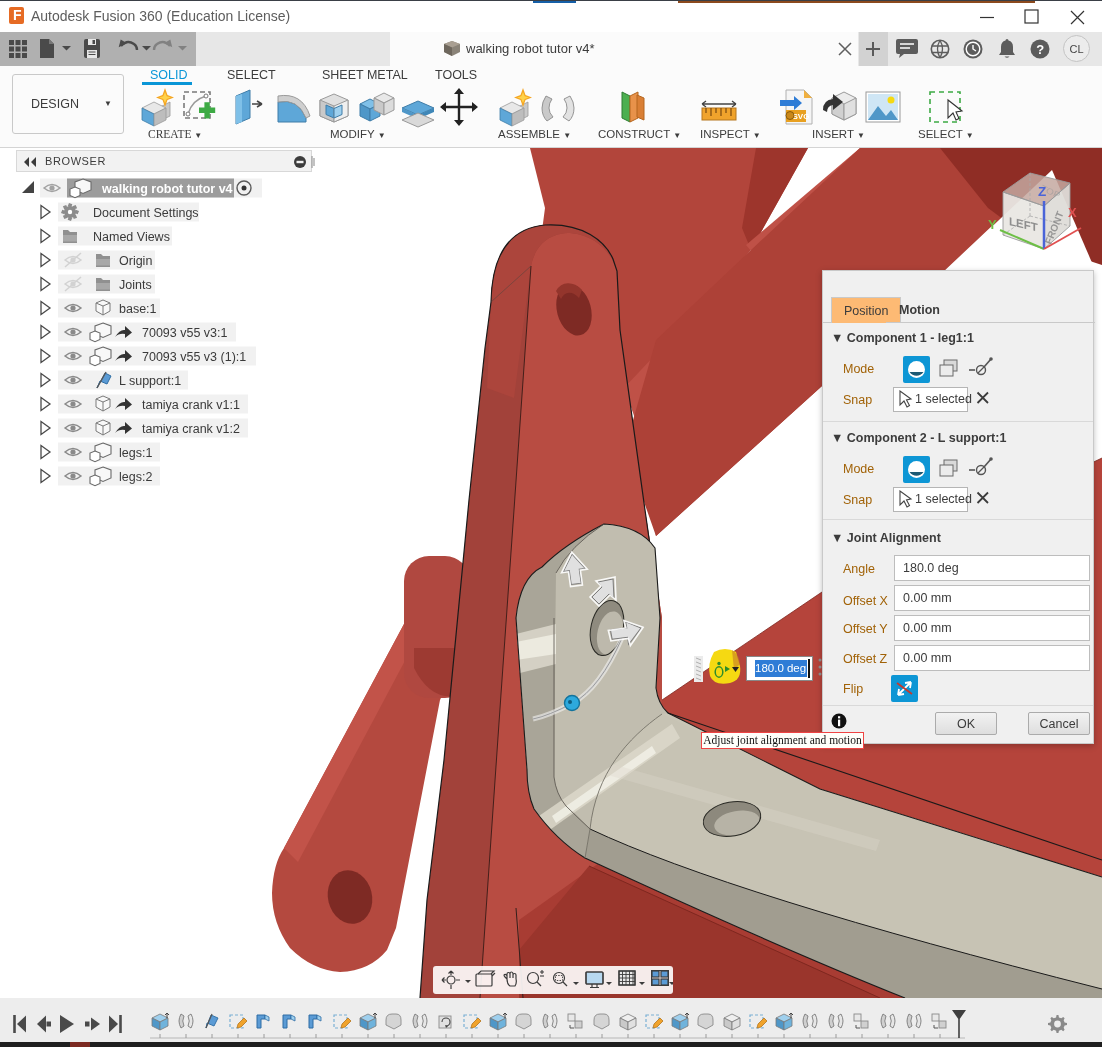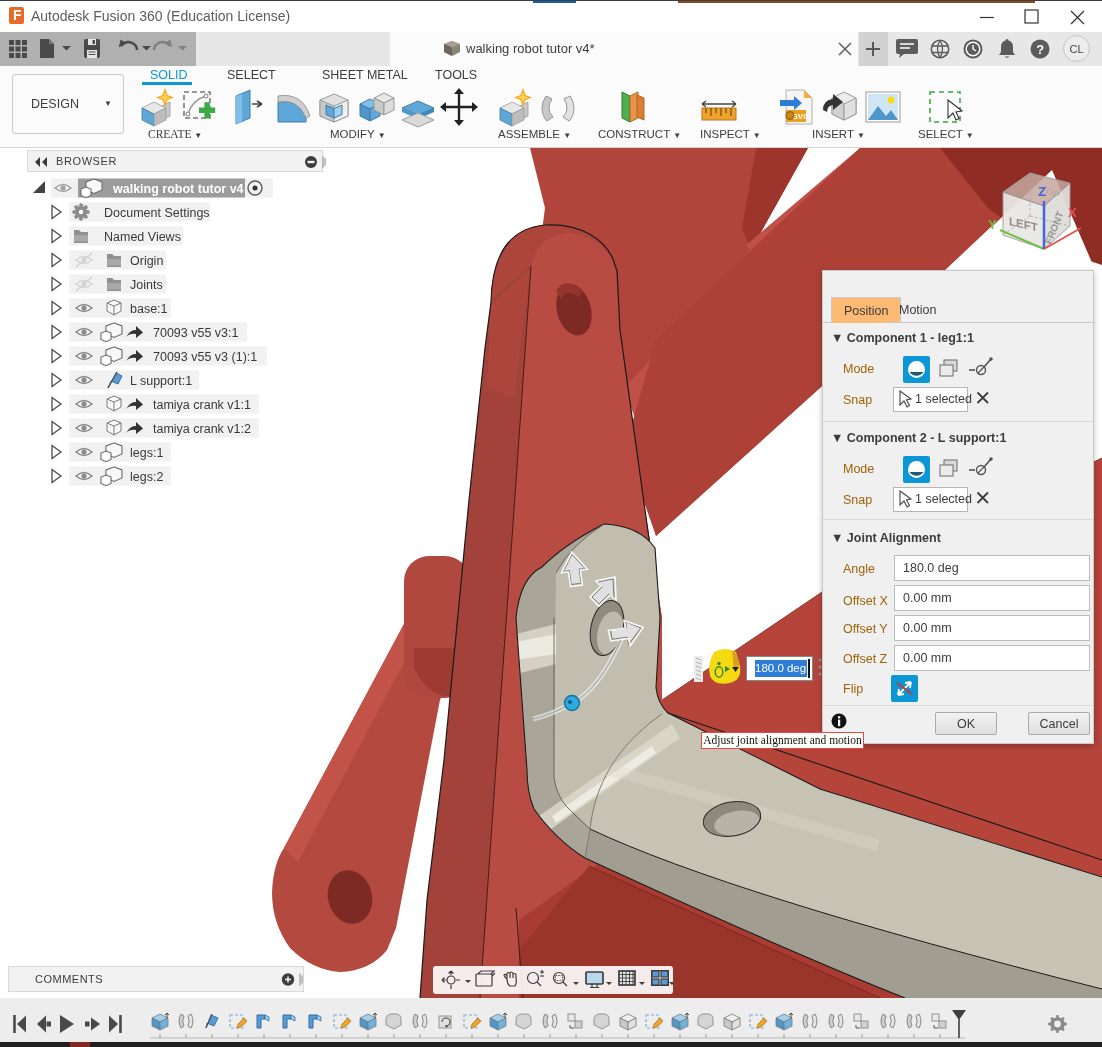--- a/index.html
+++ b/index.html
@@ -28,21 +28,21 @@
 #ribbon{position:absolute;left:0;top:66px;width:1102px;height:82px;background:#fbfbfb;border-bottom:1px solid #d4d4d4;}
 .rtab{position:absolute;top:2px;font-size:12.5px;color:#3c3c3c;}
 .rtab.active{color:#0a96d7;}
 #solidline{position:absolute;left:142px;top:16px;width:50px;height:3px;background:#0a96d7;}
 #designbtn{position:absolute;left:12px;top:8px;width:112px;height:60px;border:1px solid #c9c9c9;border-radius:3px;background:#fbfbfb;}
 #designbtn span{position:absolute;left:18px;top:22px;font-size:12.5px;color:#3c3c3c;font-weight:400;}
 .glabel{position:absolute;top:62px;font-size:11.5px;color:#3c3c3c;}
 
 #scene{position:absolute;left:0;top:148px;width:1102px;height:850px;}
 
-#browser{position:absolute;left:19px;top:150px;width:298px;padding-left:8px;}
+#browser{position:absolute;left:8px;top:150px;width:298px;padding-left:8px;}
 #bheader{position:relative;width:296px;height:22px;background:#f2f2f2;border:1px solid #d8d8d8;}
 
 #dlg{position:absolute;left:822px;top:270px;width:272px;height:474px;background:#f0f0f0;border:1px solid #c9c9c9;box-shadow:0 2px 6px rgba(0,0,0,0.25);font-size:12.5px;color:#3c3c3c;}
 #dlg .hdr{position:absolute;left:0;top:0;width:100%;height:26px;background:#f0f0f0;border-bottom:1px solid #d9d9d9;}
 #dlg .hdr .t{position:absolute;left:35px;top:6px;font-size:11.5px;font-weight:bold;color:#3c3c3c;}
 .dtab{position:absolute;top:26px;height:26px;line-height:26px;padding:0 12px;}
 .sechdr{position:absolute;left:8px;font-weight:bold;font-size:12.5px;color:#3c3c3c;}
 .dlabel{position:absolute;left:20px;font-size:12.5px;color:#a16207;}
 .dinput{position:absolute;left:71px;width:196px;height:26px;background:#fff;border:1px solid #bdbdbd;font-size:12.5px;color:#3c3c3c;line-height:24px;padding-left:8px;}
 .bluebtn{position:absolute;width:27px;height:27px;background:#0d96d5;border-radius:2px;}
@@ -503,21 +503,21 @@
         <path d="M57 304 Q65 297 73 304 Q65 311 57 304 Z" fill="none" stroke="#8a8a8a" stroke-width="1.5"></path>
         <circle cx="65" cy="304" r="2.6" fill="#8a8a8a"></circle>
         <path d="M95 295 l8 3 l0 8 l-8 3.5 l-8 -3.5 l0 -8 Z" fill="#f8f8f8" stroke="#6a6a6a" stroke-width="1.1"></path>
         <path d="M87 303 l5 2 l0 6.5 l-5 2.2 l-5 -2.2 l0 -6.5 Z" fill="#fff" stroke="#6a6a6a" stroke-width="1.1"></path>
         <text x="111" y="308.5" font-size="12.5" font-family="Liberation Sans,sans-serif" fill="#3a3a3a">legs:2</text>
       </svg>
 </div>
 
 <div id="dlg">
   <div class="dtab" style="left:8px;background:#fdba74;border:1px solid #c9c9c9;border-bottom:none;">Position</div>
-  <div class="dtab" style="left:64px;">Motion</div>
+  <div class="dtab" style="left:64px;font-weight:bold;">Motion</div>
   <div style="position:absolute;left:0;top:51px;width:8px;height:1px;background:#c9c9c9;"></div>
   <div style="position:absolute;left:63px;top:51px;width:209px;height:1px;background:#c9c9c9;"></div>
 
   <div class="sechdr" style="top:60px;">▼ Component 1 - leg1:1</div>
   <div class="dlabel" style="top:91px;">Mode</div>
   <div class="bluebtn" style="left:80px;top:85px;"></div>
   <svg class="abs" style="left:80px;top:85px;" width="180" height="28">
     <circle cx="13.5" cy="13.5" r="8.5" fill="#fff"></circle>
         <path d="M6.5 16 A8.5 8.5 0 0 0 20.5 16 Z" fill="#1d5a74"></path>
     <g transform="translate(34,0)">
@@ -671,28 +671,20 @@
             <rect x="1" y="1" width="7" height="6" fill="#5b9bd5"></rect>
             <rect x="10" y="1" width="7" height="6" fill="#5b9bd5"></rect>
             <rect x="1" y="9" width="7" height="6" fill="#5b9bd5"></rect>
             <rect x="10" y="9" width="7" height="6" fill="#5b9bd5"></rect>
             <rect x="0.5" y="0.5" width="17" height="15" stroke-width="1"></rect>
           </g>
 <path d="M238 16 l3 3 l3 -3 Z" fill="#3c3c3c" stroke="none" transform="translate(-2,0)"></path>
 </g>
 </svg>
 </div>
-<div id="comments">
-      <span>COMMENTS</span>
- <svg class="abs" style="left:272px;top:5px;" width="24" height="16">
-        <circle cx="7" cy="7.5" r="6.2" fill="#3c3c3c"></circle>
-        <path d="M4 7.5 L10 7.5 M7 4.5 L7 10.5" stroke="#f2f2f2" stroke-width="1.6"></path>
-        <path d="M19 1.5 L19 13.5 M21 3.5 L21 11.5" stroke="#9a9a9a" stroke-width="1.2"></path>
-      </svg>
-    </div>
 <div id="timeline">
 <svg class="abs" style="left:0;top:0;" width="1102" height="44" id="tlsvg">
 <g fill="#4a4a4a">
 <path d="M14.5 17 L14.5 35" stroke="#4a4a4a" stroke-width="2.6"></path>
           <path d="M26 17.5 L17 26 L26 34.5 Z"></path>
 <path d="M46 17.5 L37 26 L46 34.5 Z"></path>
           <rect x="46.5" y="23.5" width="4.5" height="5"></rect>
 <path d="M60 17 L74 26 L60 35 Z"></path>
 <rect x="85" y="23.5" width="4.5" height="5"></rect>
           <path d="M91 19.5 L100 26 L91 32.5 Z"></path>

